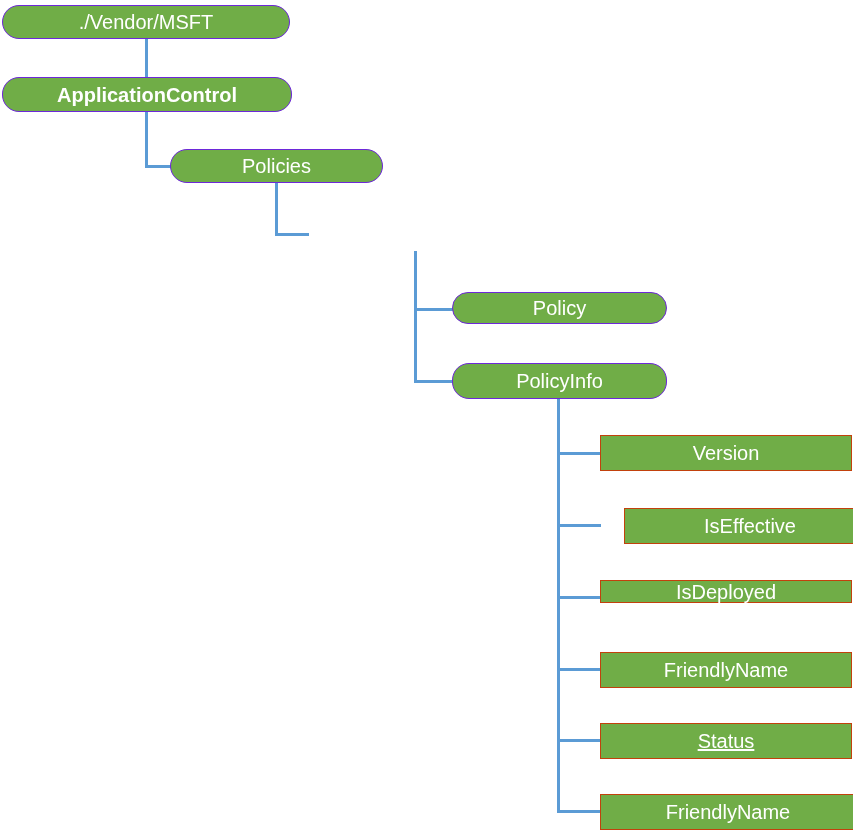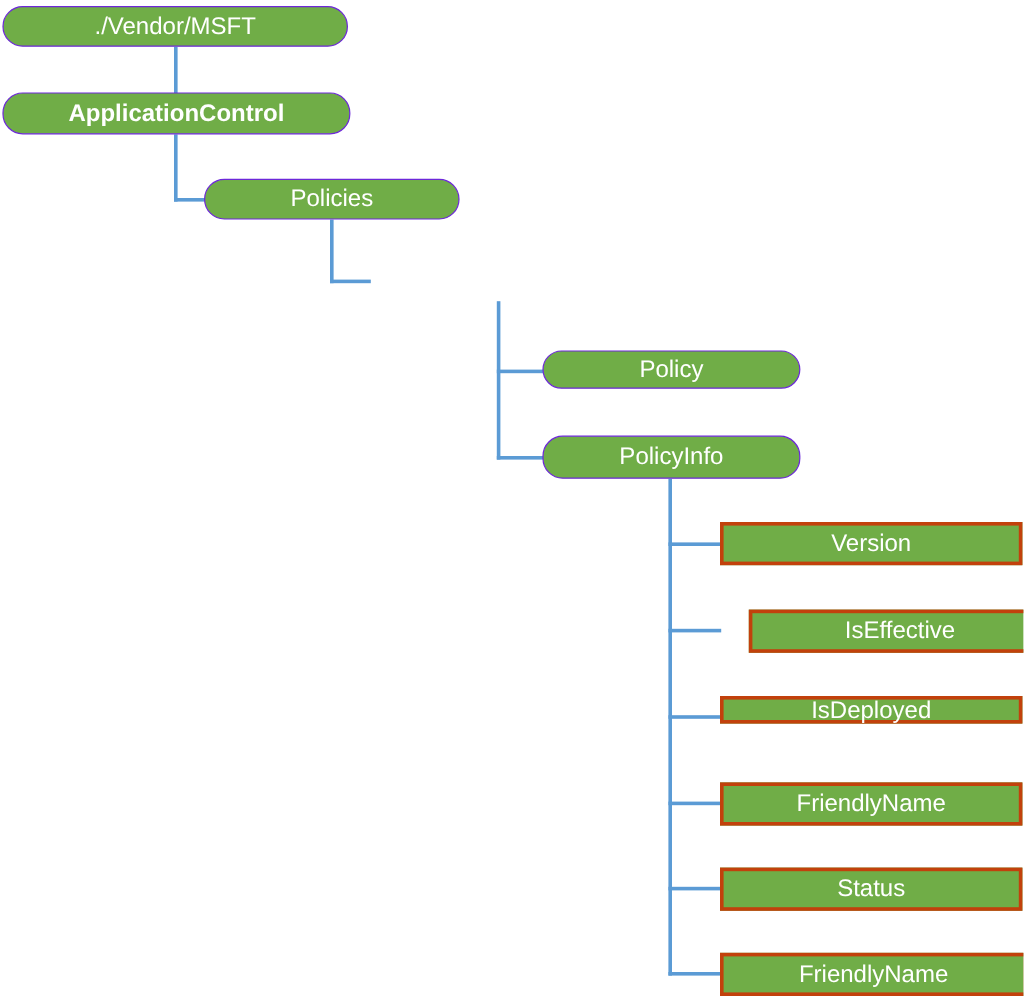--- a/index.html
+++ b/index.html
@@ -27,21 +27,21 @@
     text-align: center;
     white-space: nowrap;
     line-height: 1;
   }
   .node.pill {
     border-radius: 17px;
     border: 1px solid #6d28d9;
   }
   .node.rect {
     border-radius: 0;
-    border: 3px solid #c2410c;
+    border: 1px solid #c2410c;
   }
   .node.italic {
     font-style: italic;
   }
   .seg {
     position: absolute;
     background: var(--connector, #5B9BD5);
   }
 </style>
 </head>
@@ -81,17 +81,17 @@
   <div class="node pill" style="left:452px; top:363px; width:215px; height:36px;">PolicyInfo</div>
 
   <div class="node rect" style="left:600px; top:435px; width:252px; height:36px;">Version</div>
 
   <div class="node rect" style="left:600px; top:508px; width:252px; height:36px;margin-left:24px;">IsEffective</div>
 
   <div class="node rect" style="left:600px; top:580px; width:252px; height:23px;">IsDeployed</div>
 
   <div class="node rect" style="left:600px; top:652px; width:252px; height:36px;">FriendlyName</div>
 
-  <div class="node rect" style="left:600px; top:723px; width:252px; height:36px;">Status</div>
+  <div class="node rect" style="left:600px; top:723px; width:252px; height:36px;text-decoration:underline;">Status</div>
 
   <div class="node rect" style="left:600px; top:794px; width:256px; height:36px;">FriendlyName</div>
 
 </div>
 
 </body></html>

